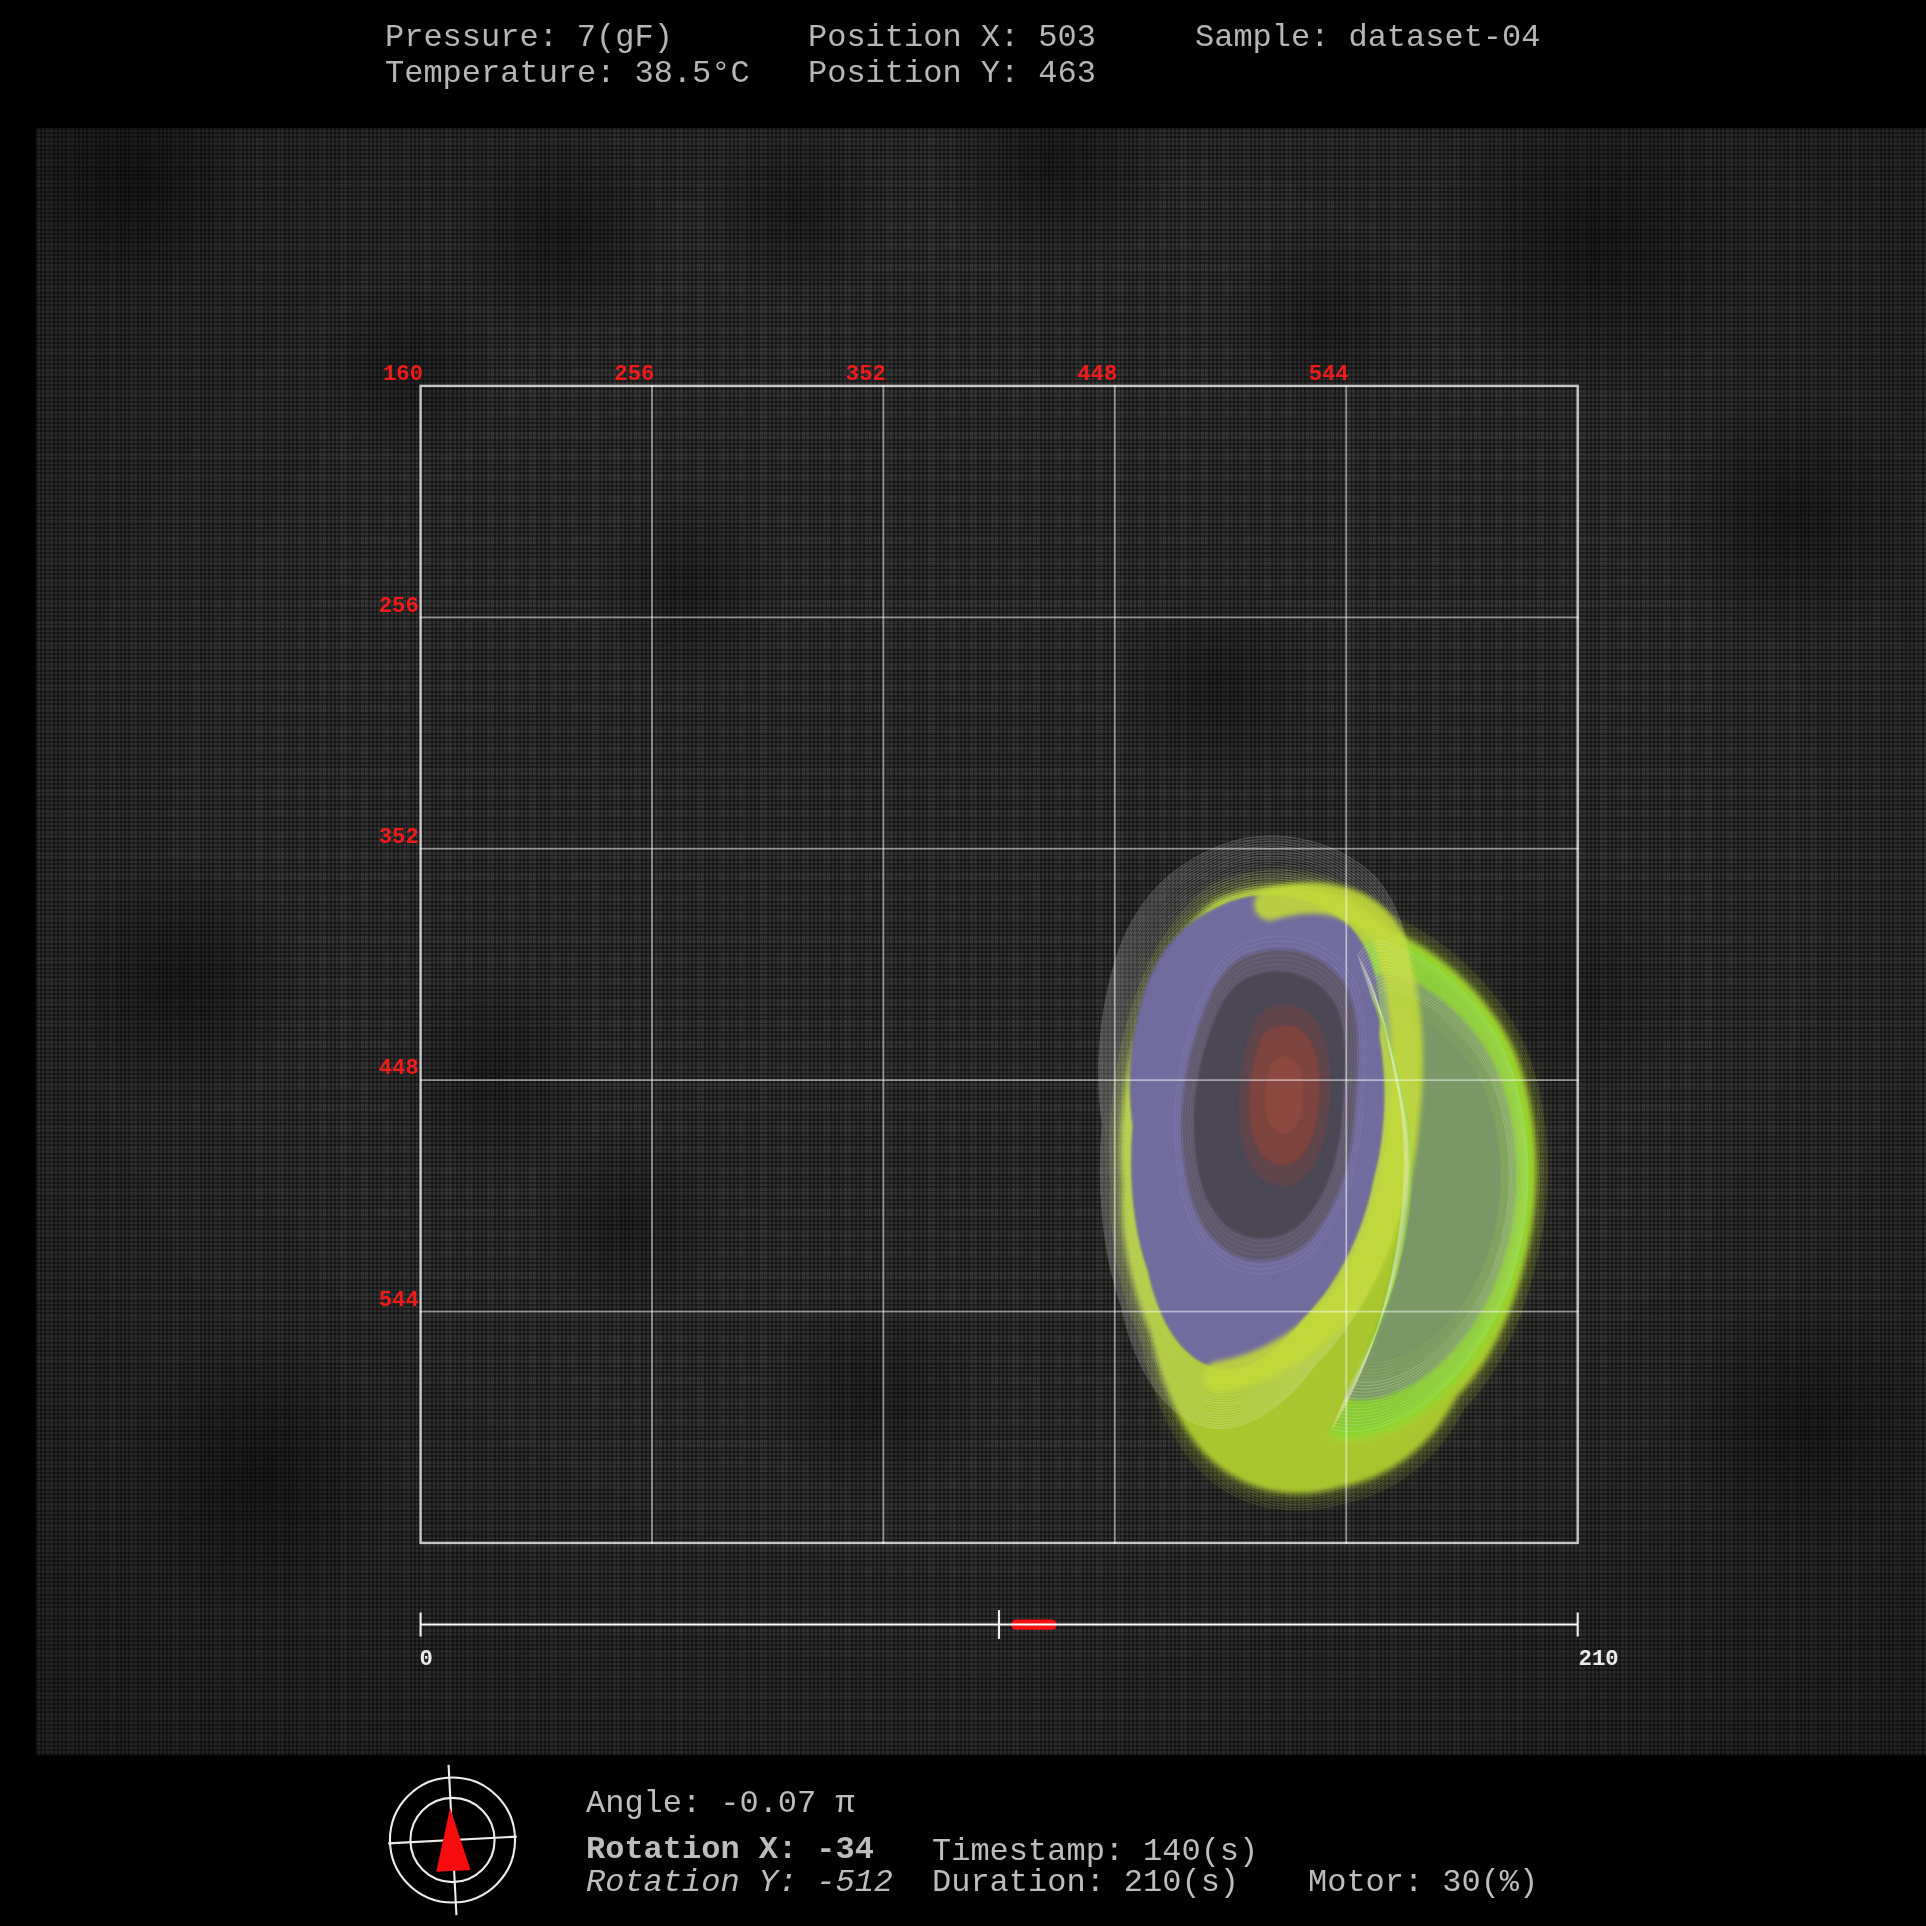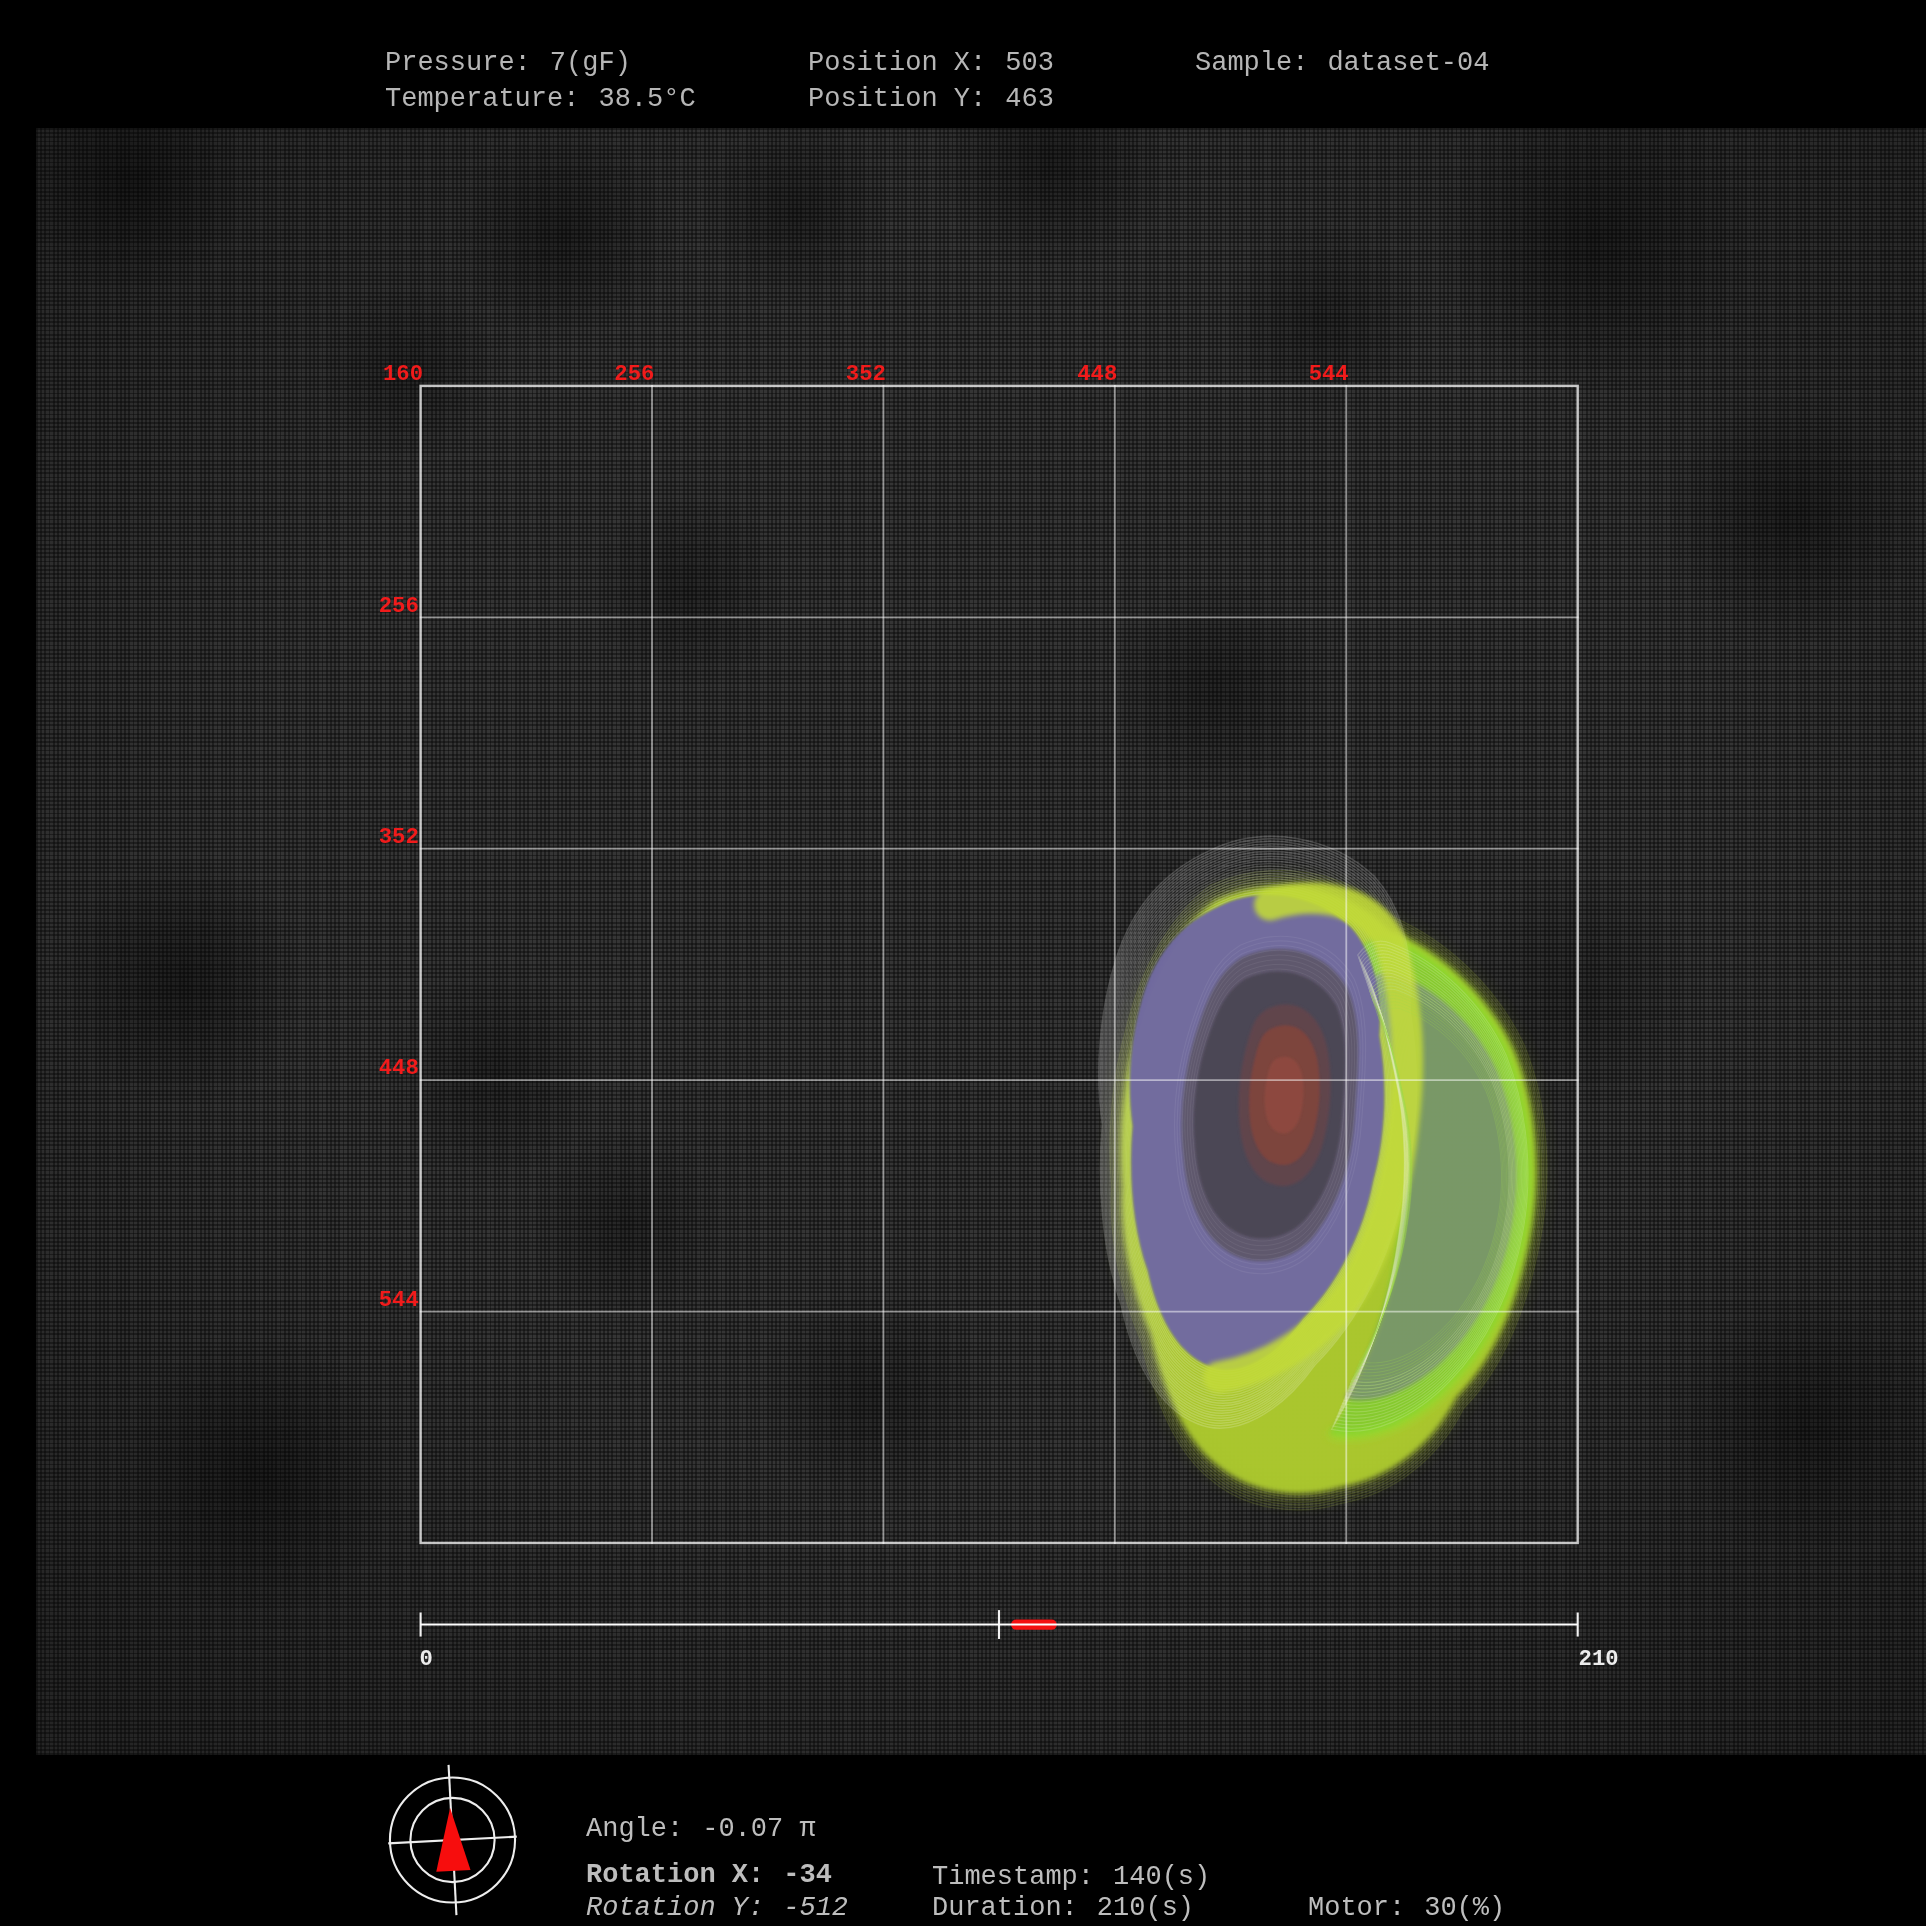--- a/index.html
+++ b/index.html
@@ -5,22 +5,22 @@
   html,body{margin:0;padding:0;}
   body{
     width:1926px;height:1926px;position:relative;background:#000;
     font-family:"Liberation Mono","DejaVu Sans Mono",monospace;
     overflow:hidden;
   }
   .bar{position:absolute;left:0;width:1926px;background:#000;}
   #top-bar{top:0;height:128px;}
   #bottom-bar{top:1755px;height:171px;}
   .tele{
-    position:absolute;white-space:pre;font-size:27px;line-height:1;
-    color:#b6b6b6;letter-spacing:0;margin-top:28px;
+    position:absolute;white-space:pre;font-size:32px;line-height:1;
+    color:#b6b6b6;letter-spacing:0;
   }
   .tele .val{margin-left:19px;}
   #bottom-bar .tele{color:#bdbdbd;}
   #main-area{
     position:absolute;left:0;top:128px;width:1926px;height:1628px;
     background-color:#353535;
     background-image:
       radial-gradient(circle 169px at 96px 53px,  rgba(0,0,0,0.45), transparent 70%),
       radial-gradient(circle 156px at 528px 107px, rgba(0,0,0,0.38), transparent 70%),
       radial-gradient(circle 138px at 761px 83px,rgba(0,0,0,0.35), transparent 70%),

